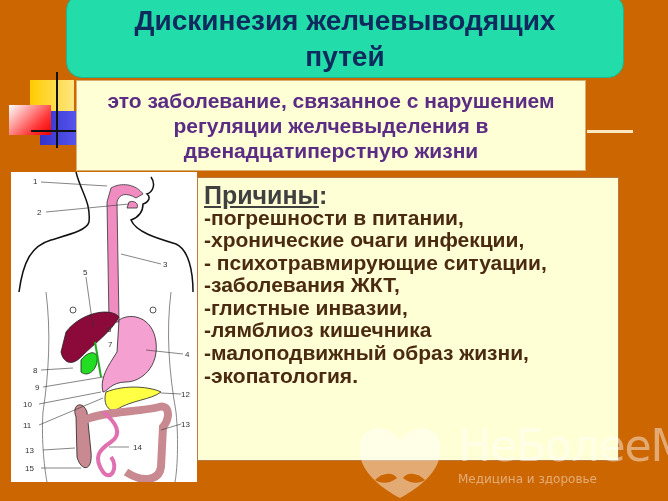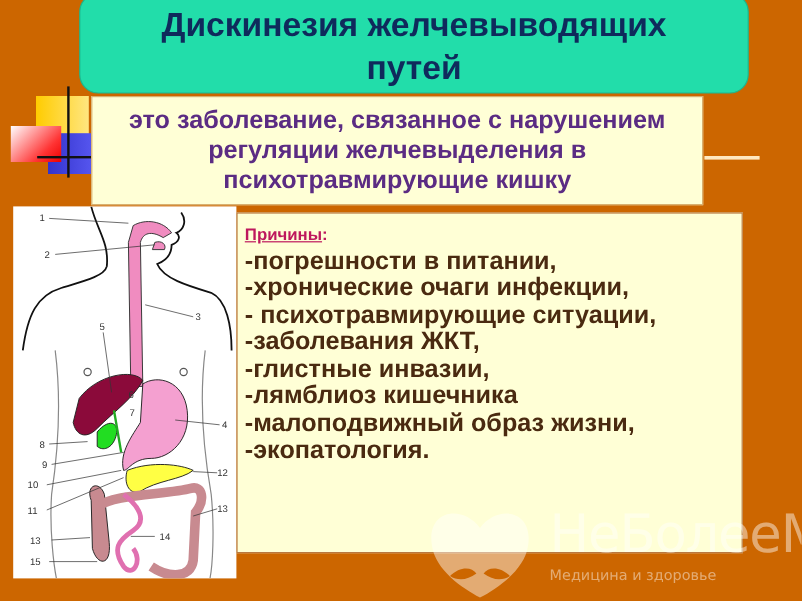--- a/index.html
+++ b/index.html
@@ -10,21 +10,21 @@
   .sq-yellow { left:30px; top:80px; width:44px; height:42px; background:linear-gradient(90deg,#FFCC00,#FFE680); }
   .sq-blue { left:40px; top:111px; width:36px; height:34px; background:linear-gradient(90deg,#3333CC,#5555EE); }
   .sq-red { left:9px; top:105px; width:42px; height:30px; background:linear-gradient(135deg,#FFFFFF,#FF3333 70%,#EE0000); }
   .line-v { left:56px; top:72px; width:2px; height:76px; background:#111; }
   .line-h { left:31px; top:130px; width:45px; height:2px; background:#111; }
   .line-white { left:587px; top:130px; width:46px; height:3px; background:#FFE8C0; }
   .def-box { position:absolute; left:76px; top:80px; width:510px; height:91px; background:#FFFFD6; border:1px solid #D8B070; box-sizing:border-box; text-align:center; }
   .def-text { color:#5B2C83; font-weight:bold; font-size:21px; line-height:25px; padding-top:7px; }
   .img-box { position:absolute; left:11px; top:172px; width:186px; height:310px; background:#FFFFFF; overflow:hidden; }
   .causes-box { position:absolute; left:197px; top:177px; width:422px; height:284px; background:#FFFFD6; border:1px solid #B87840; box-sizing:border-box; padding:6px 0 0 6px; }
-  .causes-title { color:#be185d; font-weight:bold; font-size:14px; line-height:22.5px; }
+  .causes-title { color:#404040; font-weight:bold; font-size:25px; line-height:22.5px; }
   .causes-title u { text-decoration:underline; }
   .cause-item { color:#4A2A10; font-weight:bold; font-size:21px; line-height:22.6px; white-space:nowrap; }
   .watermark { position:absolute; left:355px; top:420px; opacity:0.45; }
   .wm-logo { position:absolute; left:0; top:0; width:90px; height:80px; }
   .wm-name { position:absolute; left:103px; top:2px; color:#FFFFFF; font-size:44px; line-height:48px; white-space:nowrap; font-family:"DejaVu Sans", sans-serif; font-weight:normal; letter-spacing:-1px; }
   .wm-sub { position:absolute; left:103px; top:52px; color:#FFFFFF; font-size:12px; white-space:nowrap; font-family:"DejaVu Sans", sans-serif; }
   .lbl { font-size:8px; fill:#333; font-family:"Liberation Sans", sans-serif; }
 </style>
 </head>
 <body>
@@ -40,21 +40,21 @@
   <div class="title-text">
     <div>Дискинезия желчевыводящих</div>
     <div>путей</div>
   </div>
 </div>
 
 <div class="def-box">
   <div class="def-text">
     <div>это заболевание, связанное с нарушением</div>
     <div>регуляции желчевыделения в</div>
-    <div>психотравмирующие кишку</div>
+    <div>двенадцатиперстную жизни</div>
   </div>
 </div>
 
 <div class="img-box">
   <svg width="186" height="310" viewBox="0 0 186 310">
 
     <path d="M65,0 C70,20 80,30 78,50 C76,58 60,62 40,68 C20,74 12,90 8,120" fill="none" stroke="#111" stroke-width="1.5"></path>
     <path d="M140,5 C145,12 142,20 136,22 C140,25 138,30 132,32 C132,40 128,45 120,48 C125,60 145,66 165,72 C178,78 182,100 182,120" fill="none" stroke="#111" stroke-width="1.5"></path>
     <path d="M35,120 C40,160 38,200 32,240 C30,270 34,300 36,310" fill="none" stroke="#888" stroke-width="1"></path>
     <path d="M160,120 C155,160 158,200 165,240 C168,270 166,300 164,310" fill="none" stroke="#888" stroke-width="1"></path>

